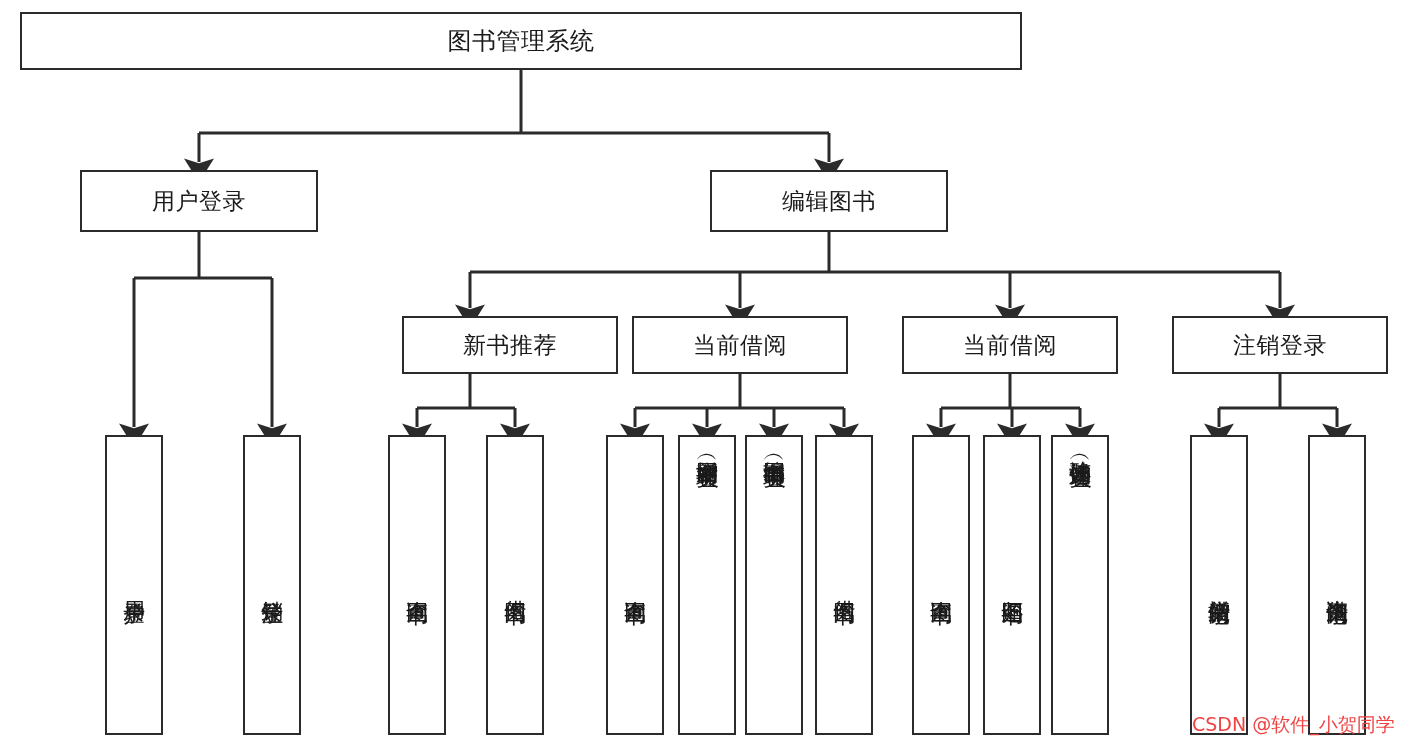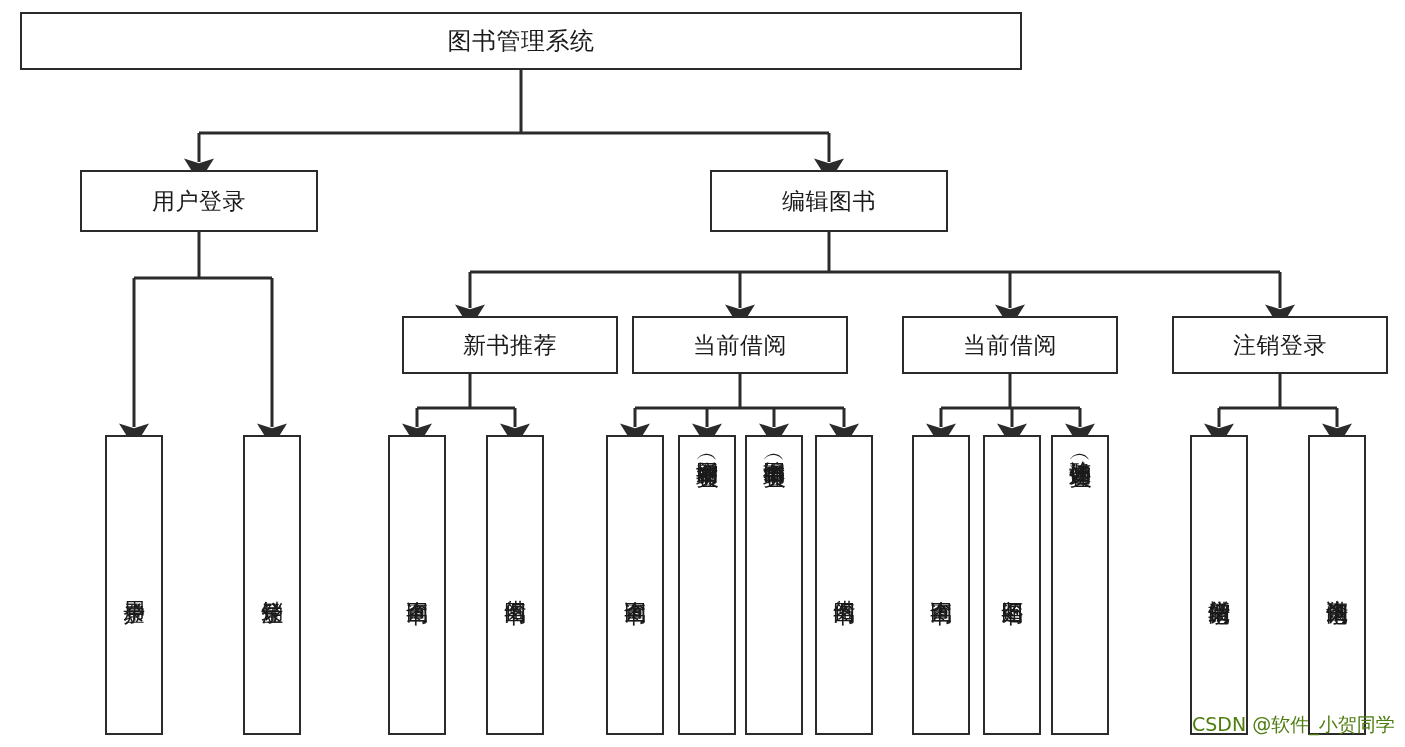--- a/index.html
+++ b/index.html
@@ -58,21 +58,21 @@
   }
   .node.vert.center .vert-text {
     margin-top: auto;
     margin-bottom: auto;
   }
   .watermark {
     position: absolute;
     left: 1192px;
     top: 712px;
     font-size: 19px;
-    color: #4d7c0f;
+    color: #ef4444;
     white-space: nowrap;
     z-index: 5;
     font-family: "DejaVu Sans", "Liberation Sans", sans-serif;
   }
 </style>
 </head>
 <body>
 
 <div id="canvas">
 

